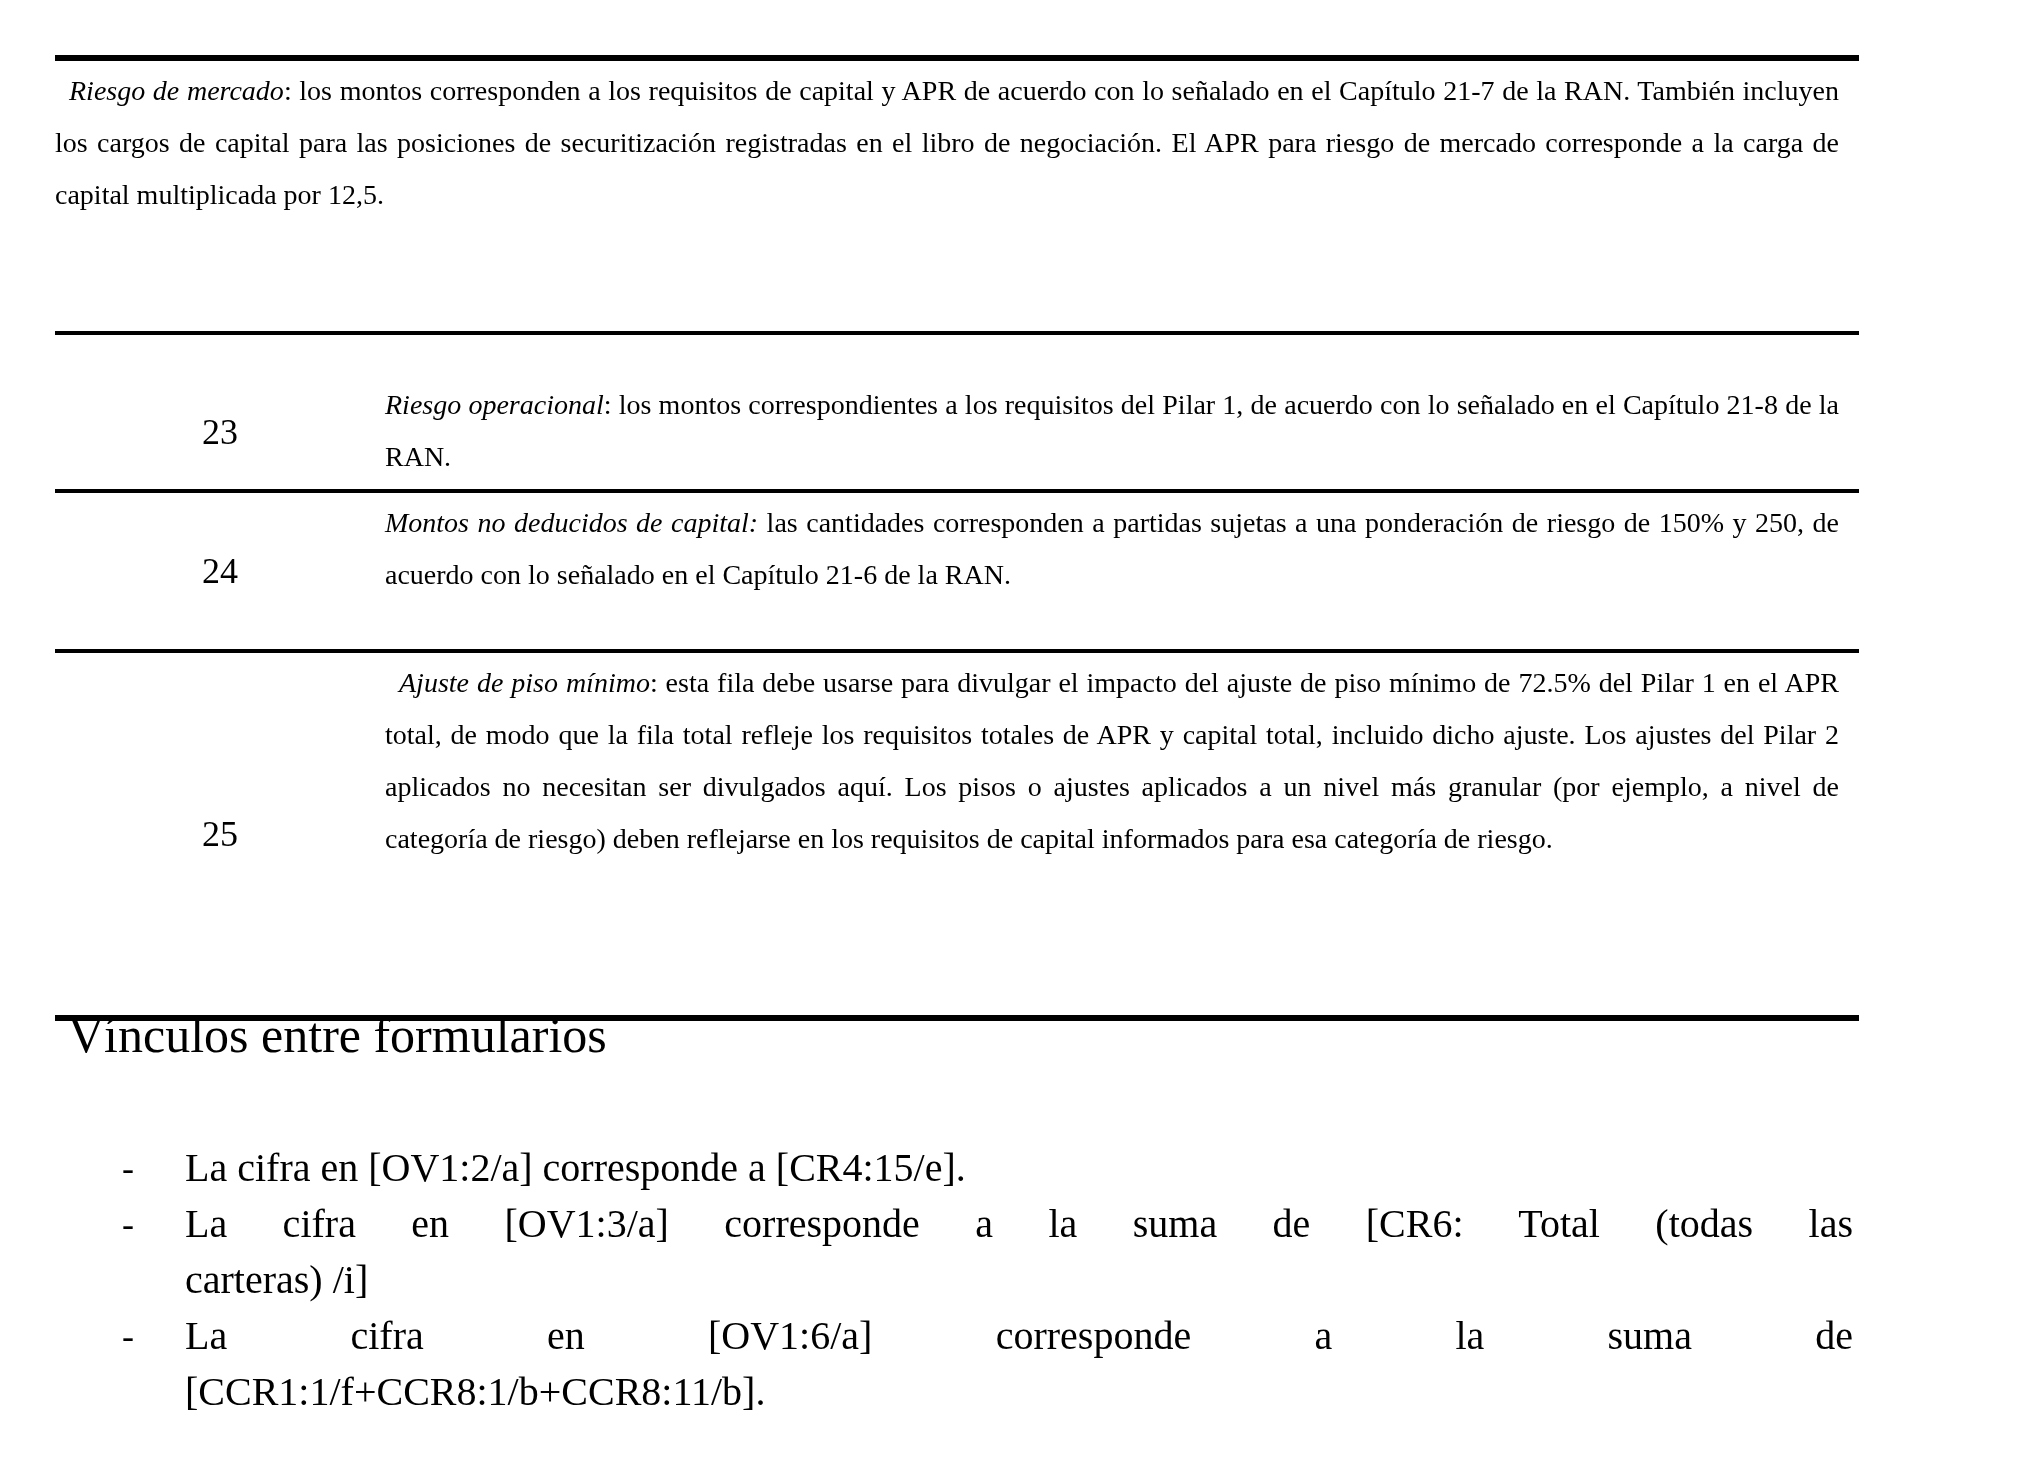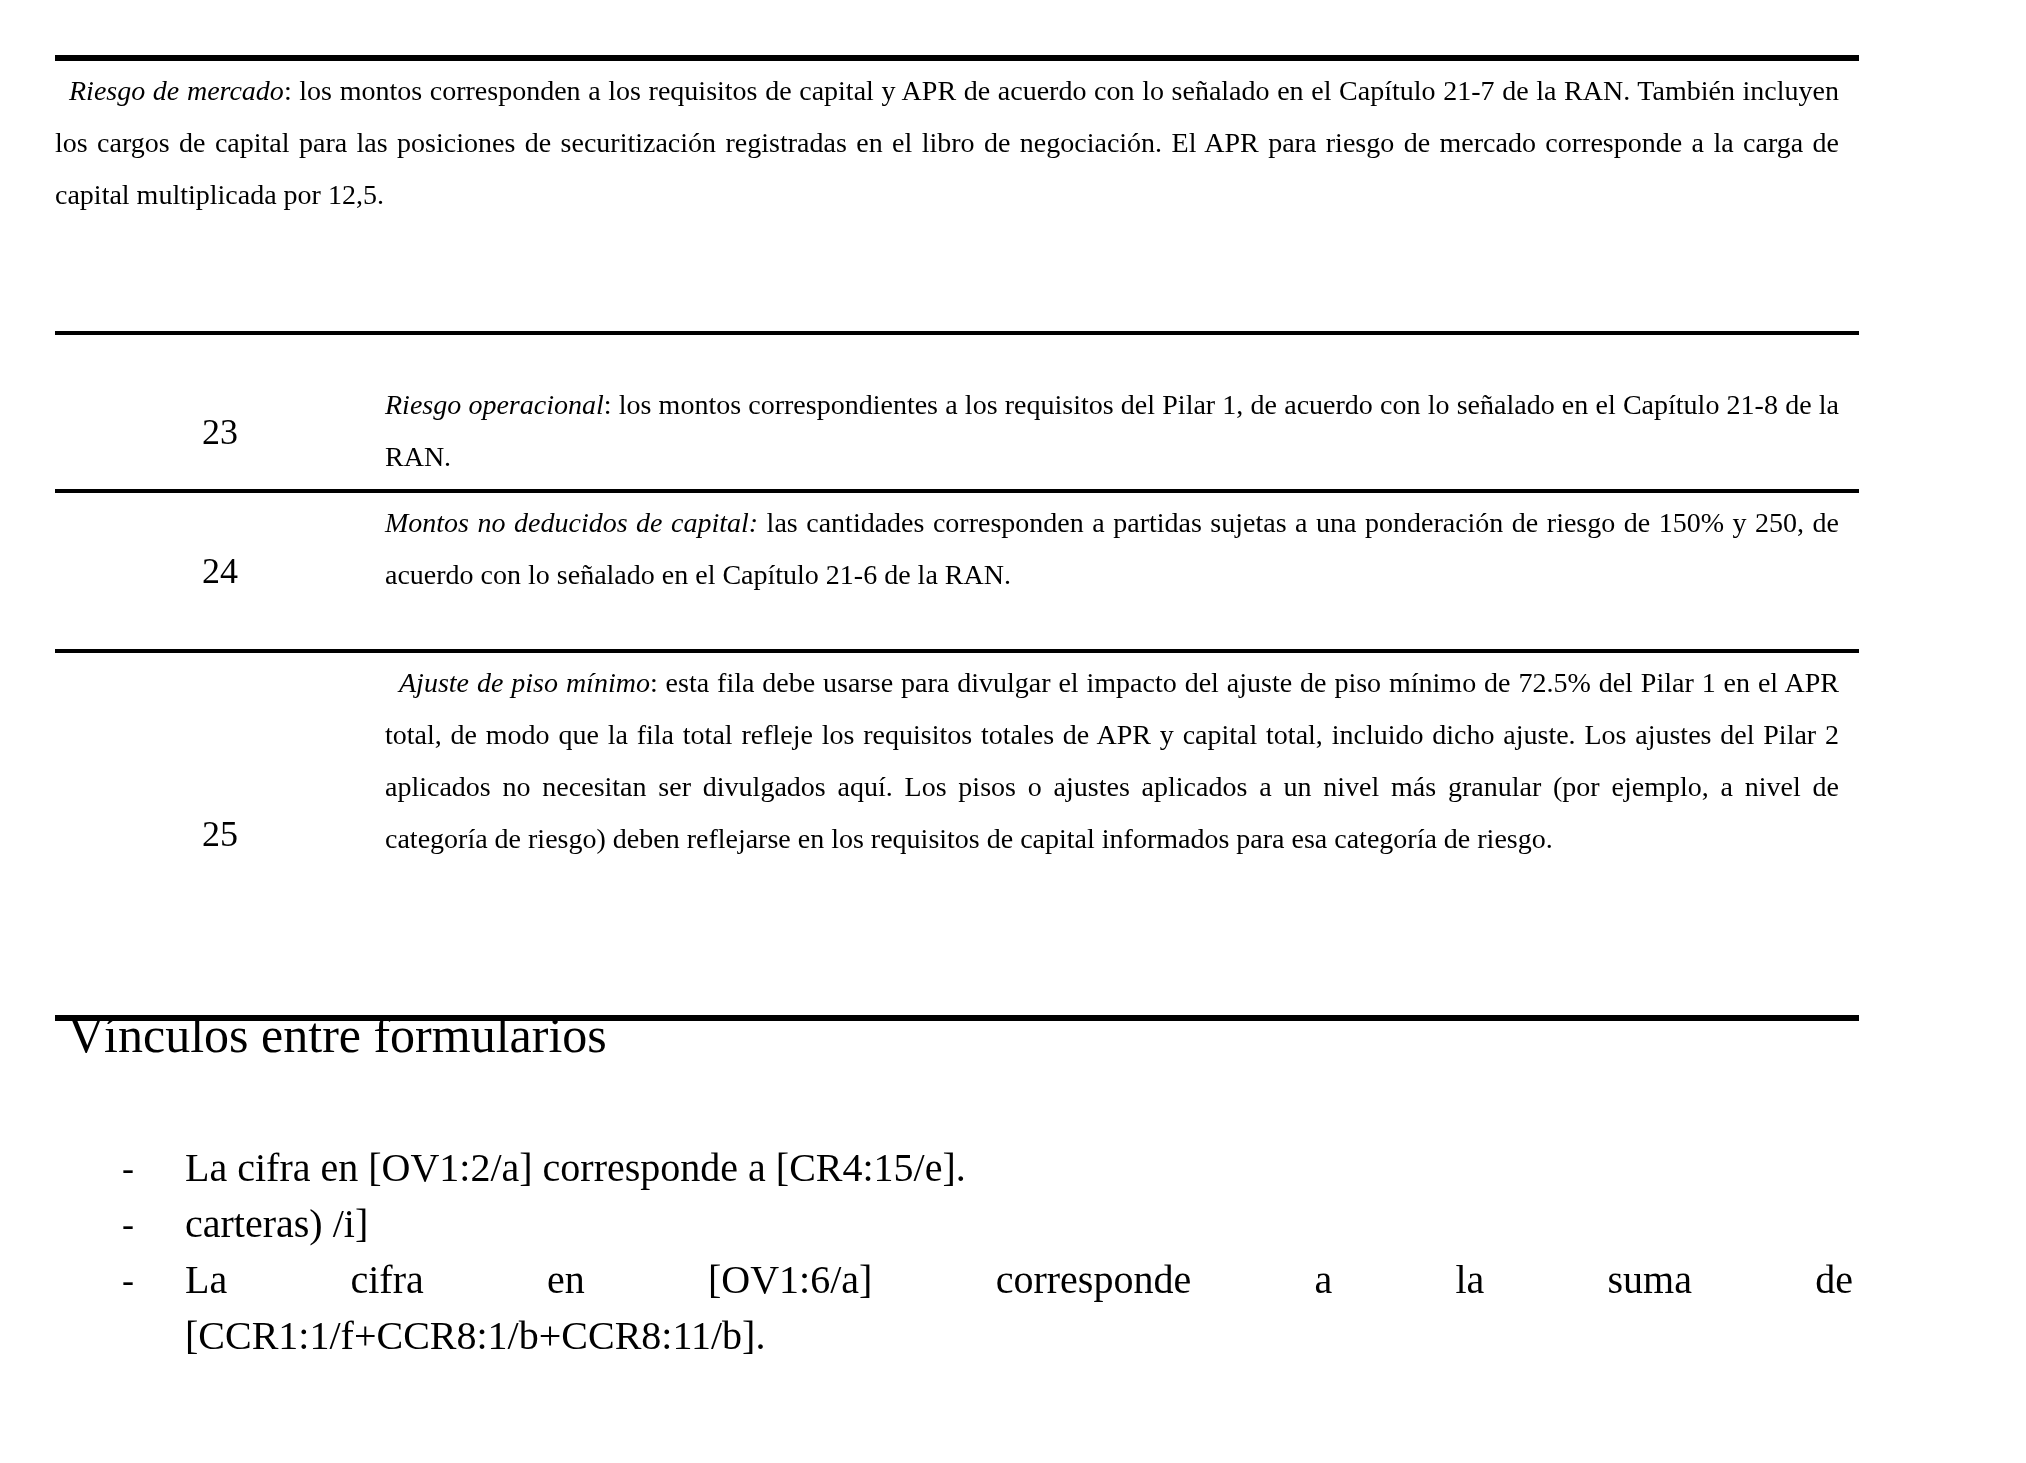--- a/index.html
+++ b/index.html
@@ -122,20 +122,21 @@
     <div class="link-item">
       <span class="dash">-</span>
       <div class="btext">
         <div class="bline">La cifra en [OV1:2/a] corresponde a [CR4:15/e].</div>
       </div>
     </div>
 
     <div class="link-item">
       <span class="dash">-</span>
       <div class="btext">
+        <div class="bline stretch">La cifra en [OV1:3/a] corresponde a la suma de [CR6: Total (todas las</div>
         <div class="bline">carteras) /i]</div>
       </div>
     </div>
 
     <div class="link-item">
       <span class="dash">-</span>
       <div class="btext">
         <div class="bline stretch">La cifra en [OV1:6/a] corresponde a la suma de</div>
         <div class="bline">[CCR1:1/f+CCR8:1/b+CCR8:11/b].</div>
       </div>

